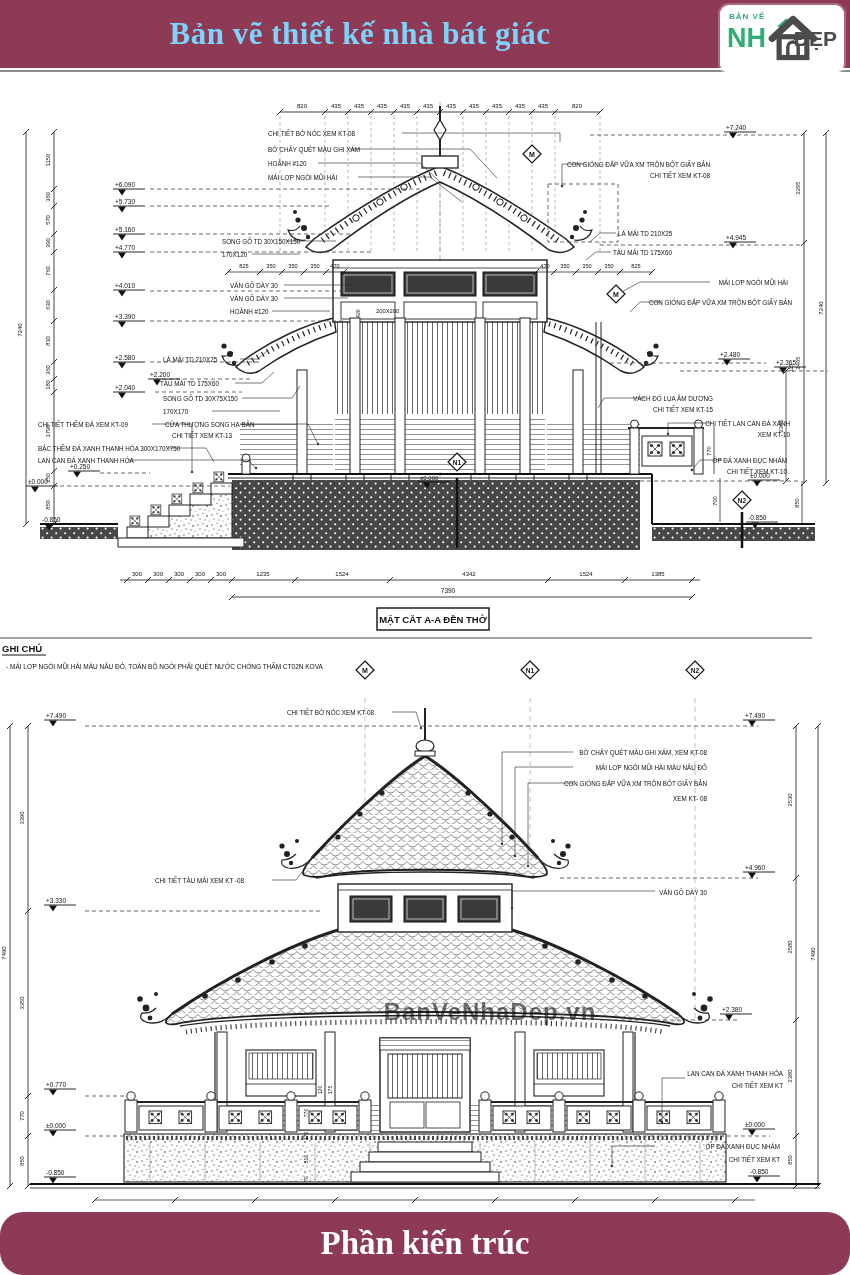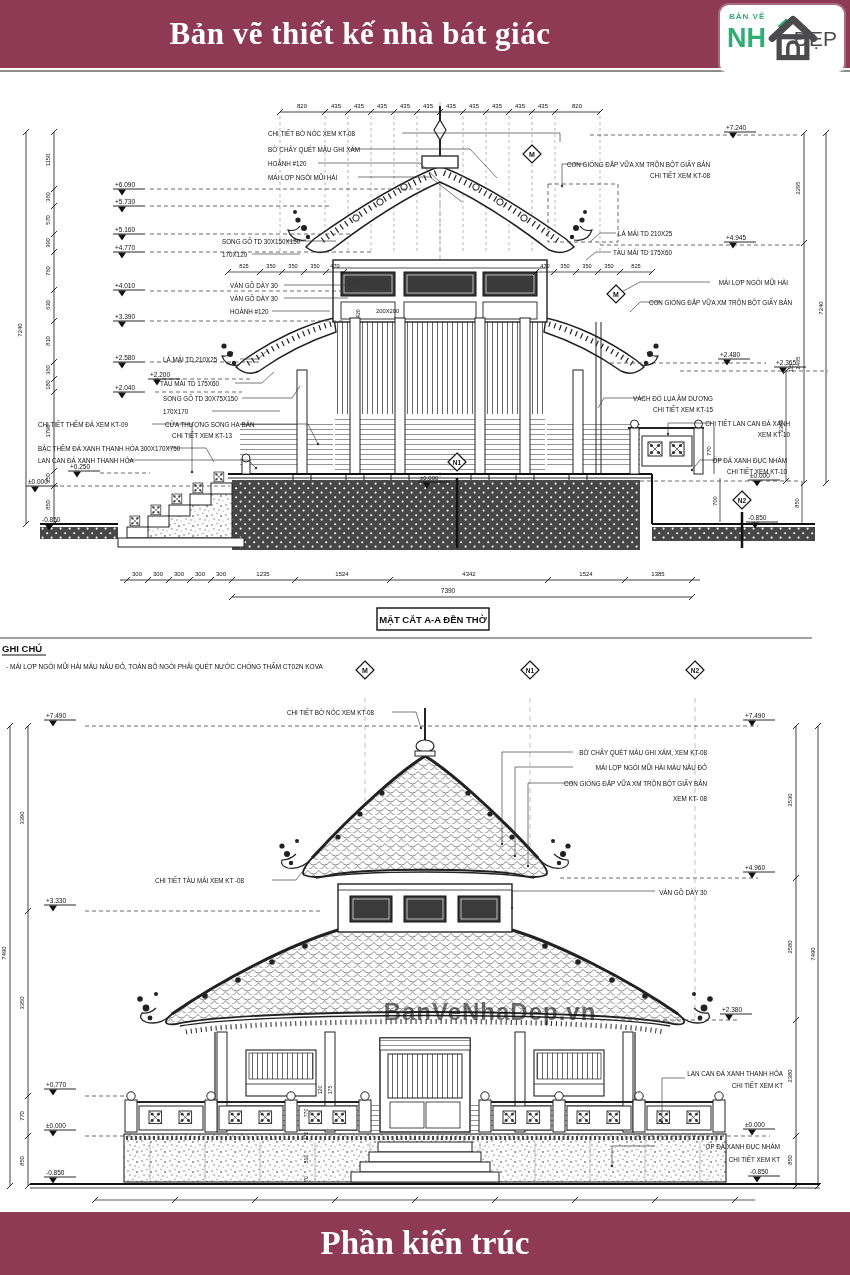--- a/index.html
+++ b/index.html
@@ -1,35 +1,35 @@
 <!DOCTYPE html>
 <html><head>
 <meta charset="utf-8">
 <style>
   html,body{margin:0;padding:0;background:#fff;}
   .page{position:relative;width:850px;height:1275px;background:#fff;overflow:hidden;
         font-family:"Liberation Sans",sans-serif;}
   .header{position:relative;width:100%;height:68px;}
   .header-title{position:absolute;left:0;right:130px;top:0;height:68px;display:flex;
-    align-items:center;justify-content:center;color:#ffffff;
+    align-items:center;justify-content:center;color:#7dd3fc;
     font-family:"Liberation Serif",serif;font-weight:bold;font-size:31px;letter-spacing:.5px;}
   .logo{position:absolute;top:5px;right:6px;width:124px;height:68px;background:#fff;
     border-radius: 9px;box-shadow:0 0 0 2px rgba(255,255,255,.25);}
   .logo-top{position:absolute;left:9px;top:7px;font-size:8px;font-weight:bold;letter-spacing:1px;}
   .logo-big{position:absolute;left:7px;top:18px;font-size:27px;font-weight:bold;}
-  .logo-dep{position:absolute;right:7px;top:22px;font-size:21px;font-weight:normal;}
+  .logo-dep{position:absolute;right:7px;top:22px;font-size:21px;font-weight:bold;}
   .logo-house{position:absolute;left:47px;top:2px;}
   .rule{height:0;border-top:2px solid #8c8c8c;margin-top:2px;}
   svg text{font-family:"Liberation Sans",sans-serif;fill:#111;}
   .copyright{position:absolute;top:1188px;left:0;width:100%;text-align:center;z-index:6;
     font-size:20px;font-weight:bold;color:#919191;
     text-shadow:0 1px 1px #fff,0 -1px 1px #fff,1px 0 1px #fff,-1px 0 1px #fff;}
   .footer{position:absolute;left:0;top:1212px;width:100%;height:63px;display:flex;
     align-items:center;justify-content:center;color:#fff;
-    font-family:"Liberation Serif",serif;font-weight:bold;font-size:33px;}
+    font-family:"Liberation Serif",serif;font-weight:bold;font-size:33px;border-radius:23px;}
 </style>
 </head>
 <body>
 
 <div class="page" style="background: rgb(255, 255, 255);">
 
   
   <div class="header" id="hdr" style="background: rgb(142, 58, 85);">
     <div class="header-title">Bản vẽ thiết kế nhà bát giác</div>
     <div class="logo">

